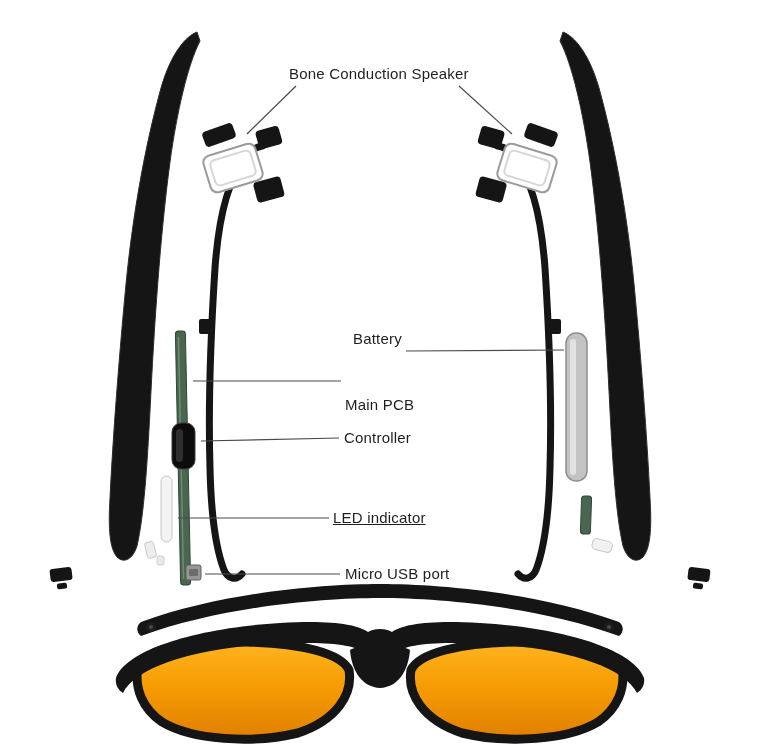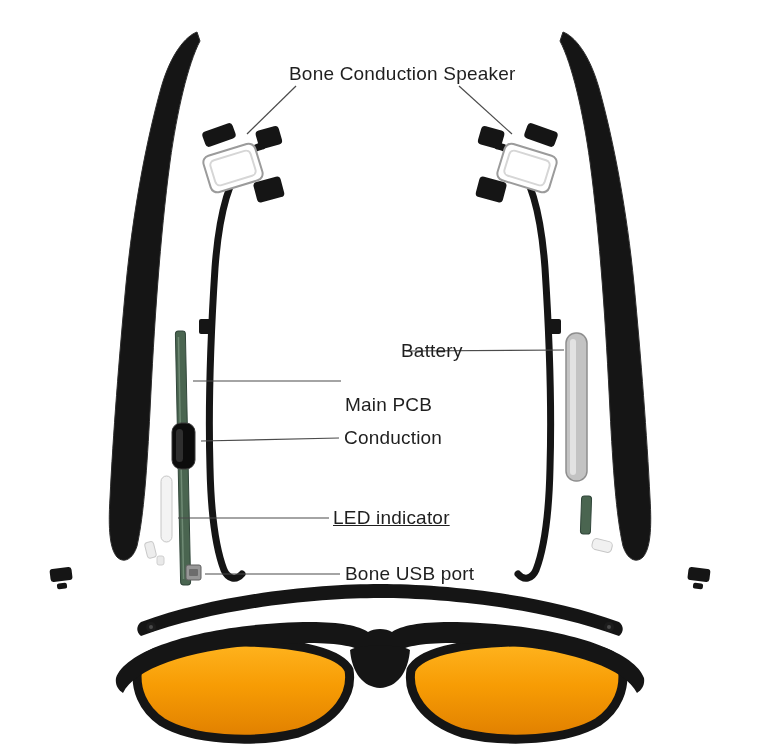--- a/index.html
+++ b/index.html
@@ -20,21 +20,21 @@
   .battery { fill: var(--battery-silver, #c3c3c3); }
   .led { fill: var(--led-white, #f3f3f3); }
   .leader line { stroke: var(--leader-line, #4b4b4b); stroke-width:1.2; }
   .lens-stop-a { stop-color: var(--lens-orange-light, #ffb41f); }
   .lens-stop-b { stop-color: var(--lens-orange, #f79c04); }
   .lens-stop-c { stop-color: var(--lens-orange-deep, #e07f00); }
   .lens { stroke: var(--frame-black,#151515); stroke-width:9; fill:url(#lensGrad); }
 
   .label {
     position:absolute;
-    font-size:19px;
+    font-size:15px;
     line-height:18px;
     color: var(--label-text, #1f1f1f);
     white-space:nowrap;
     letter-spacing:0.2px;
   }
 </style>
 </head>
 <body>
 
 <div class="page">
@@ -137,18 +137,18 @@
       <line x1="459" y1="86" x2="512" y2="134"></line>
       <line x1="406" y1="351" x2="564" y2="350"></line>
       <line x1="341" y1="381" x2="193" y2="381"></line>
       <line x1="339" y1="438" x2="201" y2="441"></line>
       <line x1="329" y1="518" x2="178" y2="518"></line>
       <line x1="340" y1="574" x2="205" y2="574"></line>
     </g>
   </svg>
 
   <div class="label" style="left:289px; top:65px;">Bone Conduction Speaker</div>
-  <div class="label" style="left:353px; top:342px;margin-left:48px;">Battery</div>
+  <div class="label" style="left:353px; top:330px;">Battery</div>
   <div class="label" style="left:345px; top:396px;">Main PCB</div>
-  <div class="label" style="left:344px; top:429px;">Conduction</div>
+  <div class="label" style="left:344px; top:429px;">Controller</div>
   <div class="label" style="left:333px; top:509px;text-decoration:underline;">LED indicator</div>
-  <div class="label" style="left:345px; top:565px;">Bone USB port</div>
+  <div class="label" style="left:345px; top:565px;">Micro USB port</div>
 </div>
 
 </body></html>

